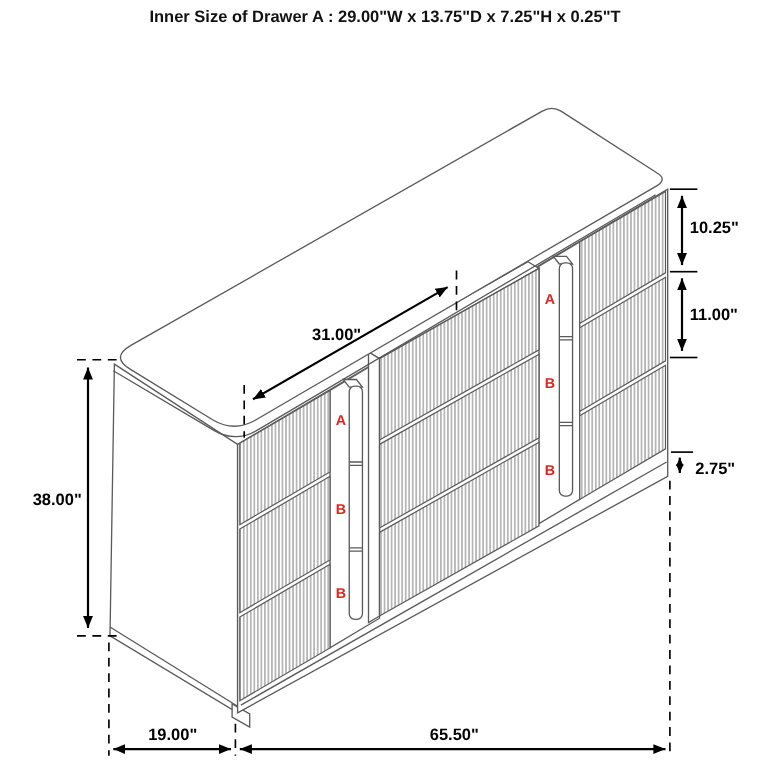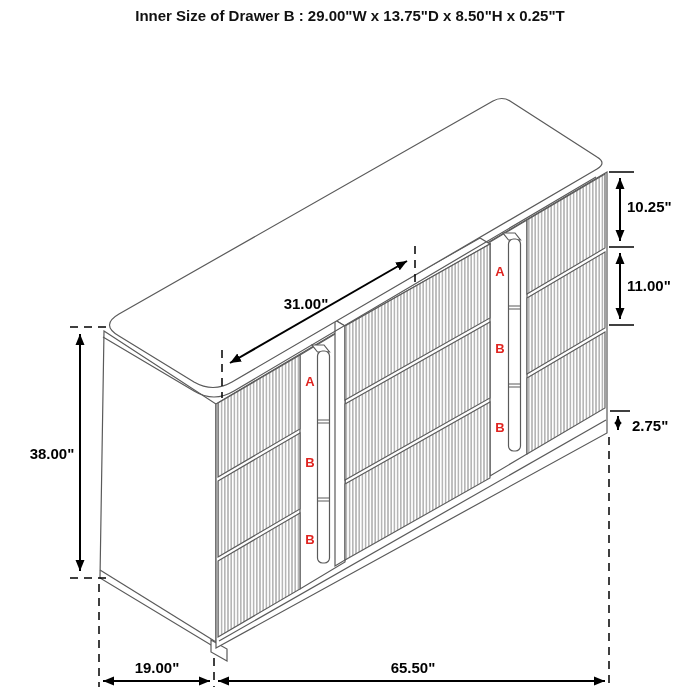--- a/index.html
+++ b/index.html
@@ -16,21 +16,21 @@
   .dim{stroke:#000000;stroke-width:2;fill:none;}
   .tick{stroke:#000000;stroke-width:1.5;fill:none;}
   .dash{stroke:#000000;stroke-width:1.5;fill:none;stroke-dasharray:8 6;}
 </style>
 </head>
 <body>
 
 <div id="stage">
 
   <div id="header">
-    <div>Inner Size of Drawer B : 29.00"W x 13.75"D x 8.50"H x 0.25"T</div>
+    <div>Inner Size of Drawer A : 29.00"W x 13.75"D x 7.25"H x 0.25"T</div>
   </div>
 
   <svg width="700" height="700" viewBox="0 0 700 700">
     <defs>
       <pattern id="fl" width="3.2" height="8" patternUnits="userSpaceOnUse">
         <rect width="3.2" height="8" fill="#ffffff"></rect>
         <line x1="0.8" y1="0" x2="0.8" y2="8" stroke="#7d7d7d" stroke-width="0.9"></line>
       </pattern>
       <marker id="ah" markerUnits="userSpaceOnUse" markerWidth="12" markerHeight="10" refX="11" refY="5" orient="auto-start-reverse">
         <path d="M0,0.5 L11,5 L0,9.5 Z" fill="#000000"></path>

